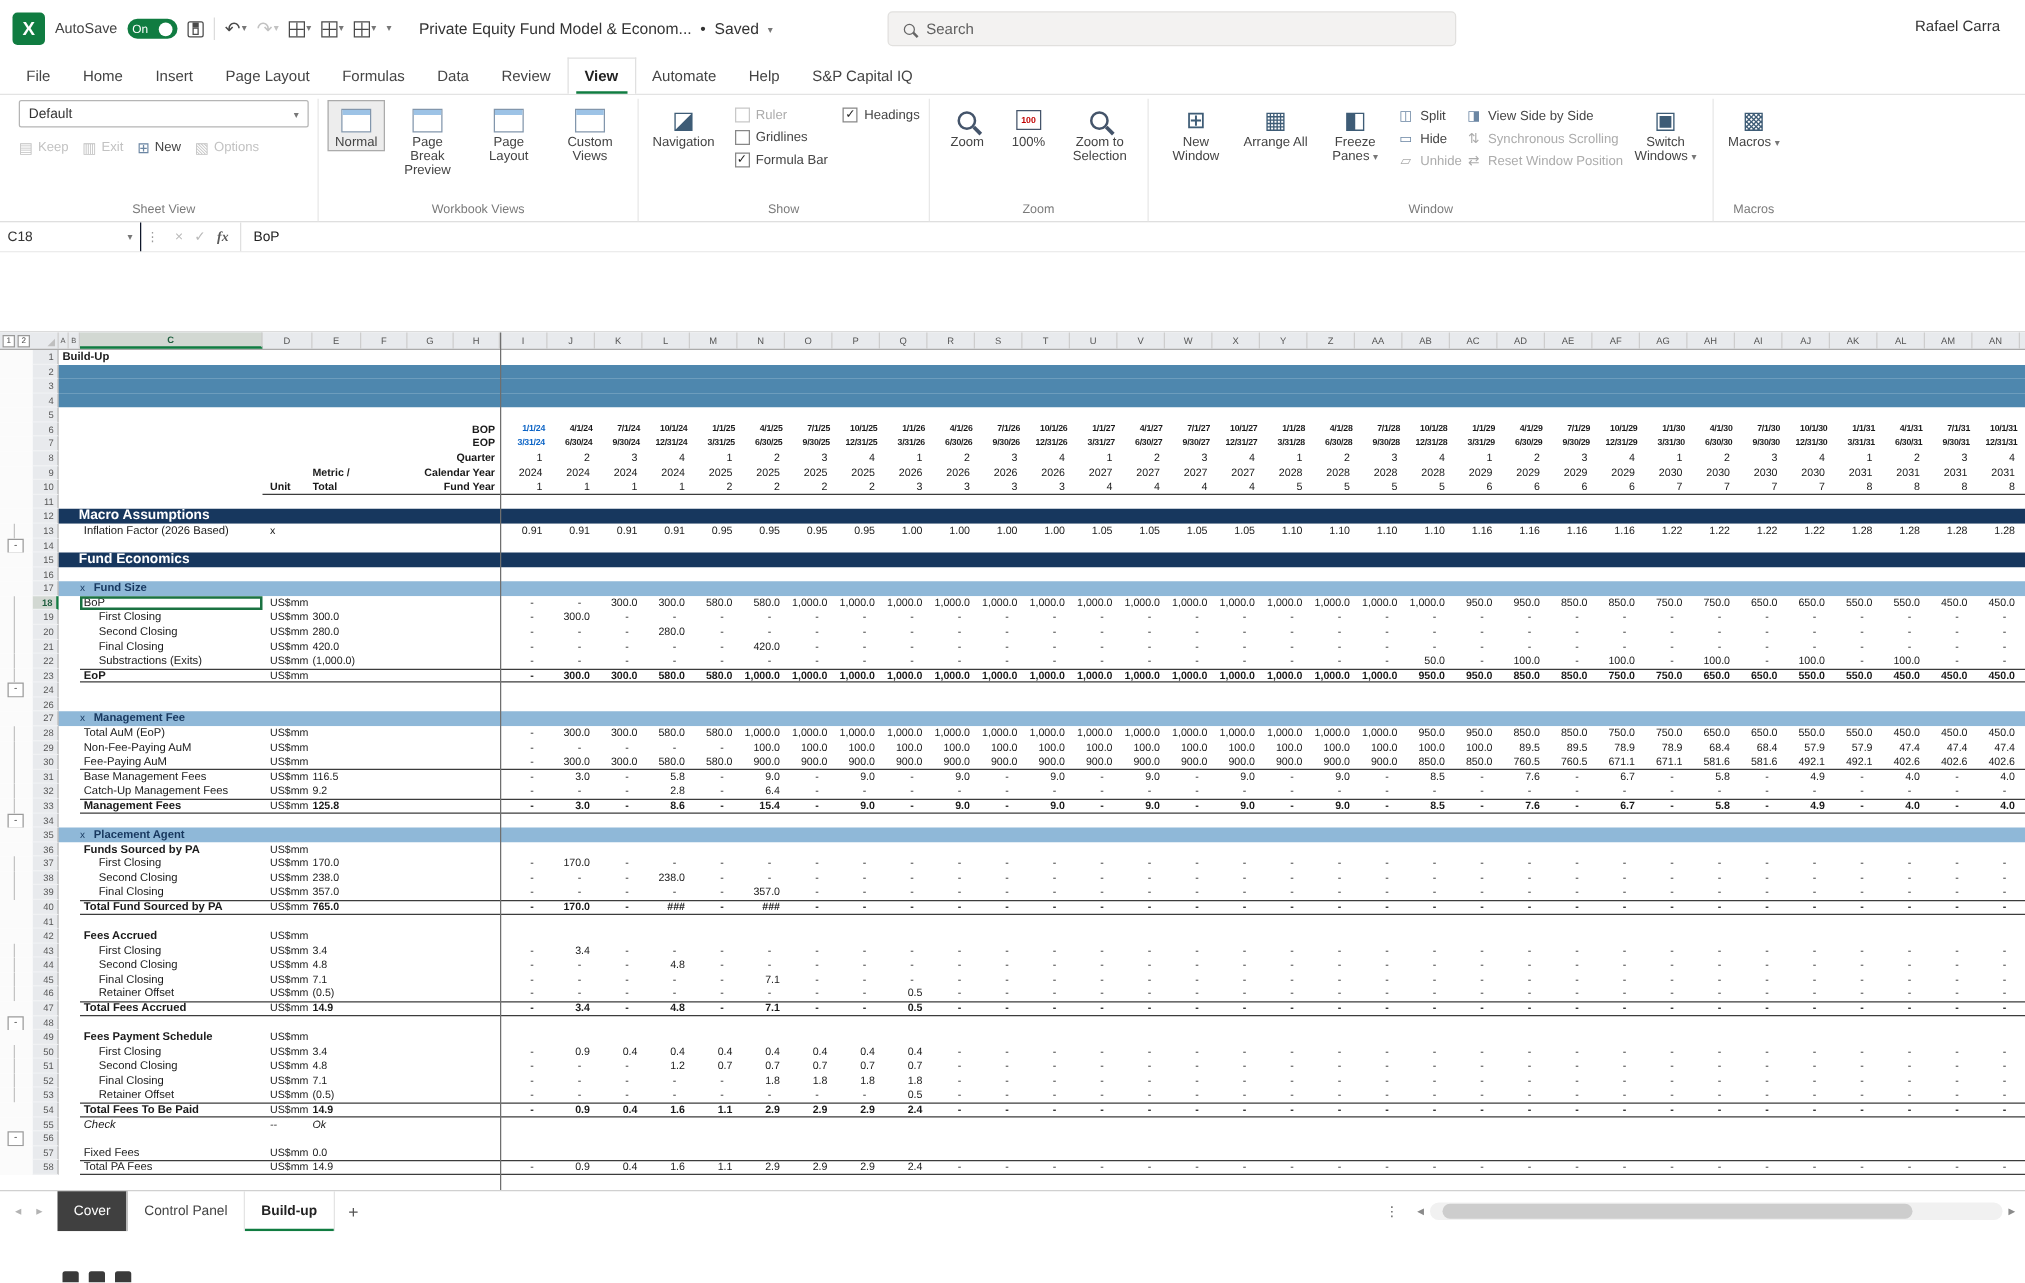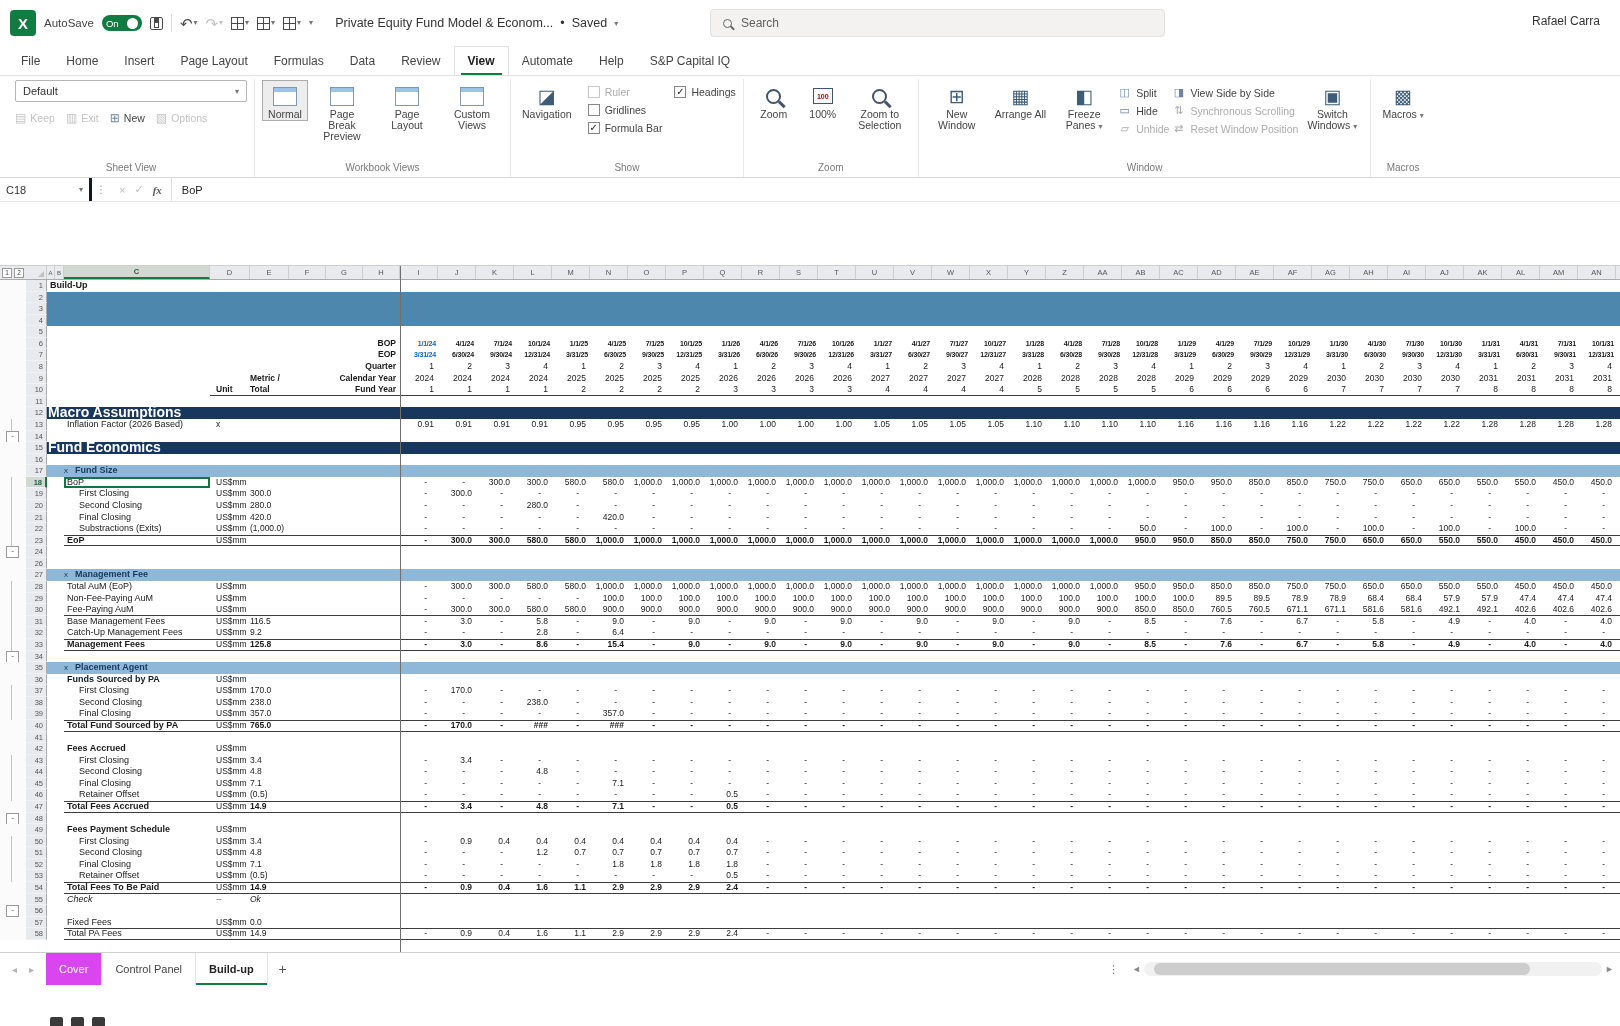--- a/index.html
+++ b/index.html
@@ -59,21 +59,21 @@
   .magbig{width:15px;height:15px;border:2.5px solid #44546A;border-radius:50%;position:relative}
   .magbig::after{content:"";position:absolute;width:8px;height:2.5px;background:#44546A;transform:rotate(45deg);right:-7px;bottom:-4px}
   .pctbox{width:20px;height:16px;border:1px solid #44546A;font-size:7px;display:flex;align-items:center;justify-content:center;color:#C00000;font-weight:bold}
   .stack{display:flex;flex-direction:column;gap:5px;margin-top:6px}
   .sbtn{display:flex;align-items:center;gap:5px;font-size:10.5px;color:#444;white-space:nowrap}
   .sbtn .si{width:13px;font-size:11px;color:#6B86A3;text-align:center;flex:none}
   .sbtn.off,.sbtn.off .si{color:#ACACAC}
 
   
   .fxrow{height:24px;display:flex;align-items:center;border-bottom:1px solid #E6E6E6;background:#fff}
-  .namebox{width:92px;height:100%;display:flex;align-items:center;padding:0 6px;font-size:11px;color:#333;border-right:3px solid #0f172a;gap:20px}
+  .namebox{width:113px;height:100%;display:flex;align-items:center;padding:0 6px;font-size:11px;color:#333;border-right:1px solid #0f172a;gap:20px}
   .namebox .chev{margin-left:auto}
   .dots{color:#9A9A9A;padding:0 4px;font-size:10px}
   .fxicons{display:flex;align-items:center;gap:9px;padding:0 9px;border-right:1px solid #E0E0E0;height:100%;font-size:11px;color:#B9B9B9}
   .fxfx{color:#5A5A5A;font-style:italic;font-family:"Liberation Serif",serif;font-weight:bold}
   .fxval{padding-left:10px;font-size:11px;color:#222}
   .fxspacer{height:64px;background:#fff;border-bottom:1px solid #CFCFCF}
 
   
   .grid{position:relative;height:686px;background:#fff}
   .freezeline{position:absolute;left:400px;top:0;bottom:0;width:1px;background:#6F6F6F;z-index:6}
@@ -87,21 +87,21 @@
   .row{display:flex;height:11.586px;line-height:11.4px}
   .gut{width:26px;background:#FBFBFB;position:relative;flex:none}
   .gut.bar::before{content:"";position:absolute;left:11px;top:0;bottom:0;width:1px;background:#C3C3C3}
   .gut.gbox::after{content:"-";position:absolute;left:6px;top:0;width:11px;height:10px;border:1px solid #9A9A9A;background:#fff;font-size:8px;line-height:8px;text-align:center;color:#444}
   .rn{width:21px;background:#E8EAED;border-right:1px solid #ABABAB;border-bottom:1px solid #F0F1F3;font-size:7.5px;color:#555;text-align:right;padding-right:3px;flex:none}
   .rn.selrn{background:#D2D8D2;border-right:2px solid #107C41;color:#1F5F3F;font-weight:bold}
   .rb{flex:1;display:flex;position:relative;background:#fff}
   .rb.banner{background:#4E87AE}
   .rb.sec{background:#17375E}
   .rb.sub{background:#8FB8D8}
-  .seclabel{color:#fff;font-weight:bold;font-size:14px;margin-left:1px;white-space:nowrap}
+  .seclabel{color:#fff;font-weight:bold;font-size:11px;margin-left:16px;white-space:nowrap}
   .subx{color:#17375E;font-size:8px;margin-left:17px}
   .sublabel{color:#17375E;font-weight:bold;font-size:9px;margin-left:7px;white-space:nowrap}
   .titlelabel{font-weight:bold;font-size:9px;margin-left:3px;color:#1A1A1A}
   .cl{flex:none;height:100%;overflow:hidden;white-space:nowrap;font-size:8.5px;color:#1A1A1A}
   .cA{width:8px}.cB{width:9px}
   .cC{width:146px;font-size:9px;padding-left:3px}
   .cC.ind{padding-left:15px}
   .cD{width:40px;padding-left:6px}
   .cE{width:39px;text-align:left;padding-right:3px}
   .cFGH{width:111px;text-align:right;padding-right:4px;font-weight:bold}
@@ -114,21 +114,21 @@
   .row.hb .cD,.row.hb .cE{font-weight:bold}
   .rb.bt::before{content:"";position:absolute;left:17px;right:0;top:0;height:1px;background:#3C3C3C;z-index:2}
   .rb.bb::after{content:"";position:absolute;left:17px;right:0;bottom:0;height:1px;background:#3C3C3C;z-index:2}
   .rb.u10::after{content:"";position:absolute;left:163px;right:0;bottom:0;height:1px;background:#3C3C3C;z-index:2}
   .selcell{outline:2px solid #1A7242;outline-offset:-2px;background:#fff}
 
   
   .sheetbar{height:33px;display:flex;align-items:stretch;background:#fff;border-top:1px solid #D0D0D0;position:relative;font-size:11px}
   .snav{display:flex;align-items:center;gap:12px;padding:0 12px;color:#B3B3B3;font-size:10px}
   .stab{display:flex;align-items:center;padding:0 13px;color:#444;border-right:1px solid #E4E4E4;position:relative;white-space:nowrap}
-  .stab.dark{background:#d946ef;color:#fff}
+  .stab.dark{background:#404040;color:#fff}
   .stab.active{font-weight:bold;color:#222}
   .stab.active::after{content:"";position:absolute;left:0;right:0;bottom:0;height:2.5px;background:#107C41}
   .addtab{display:flex;align-items:center;justify-content:center;width:30px;color:#555;font-size:14px}
   .kebab{position:absolute;left:1108px;top:0;bottom:0;display:flex;align-items:center;color:#666}
   .hscroll{position:absolute;left:1132px;right:6px;top:6px;height:20px;display:flex;align-items:center;gap:3px}
   .harrow{color:#8A8A8A;font-size:9px}
   .htrack{flex:1;height:14px;background:#F1F1F1;border-radius:7px;position:relative}
   .hthumb{position:absolute;left:10px;width:82%;top:1px;bottom:1px;background:#CDCDCD;border-radius:6px}
 
   

